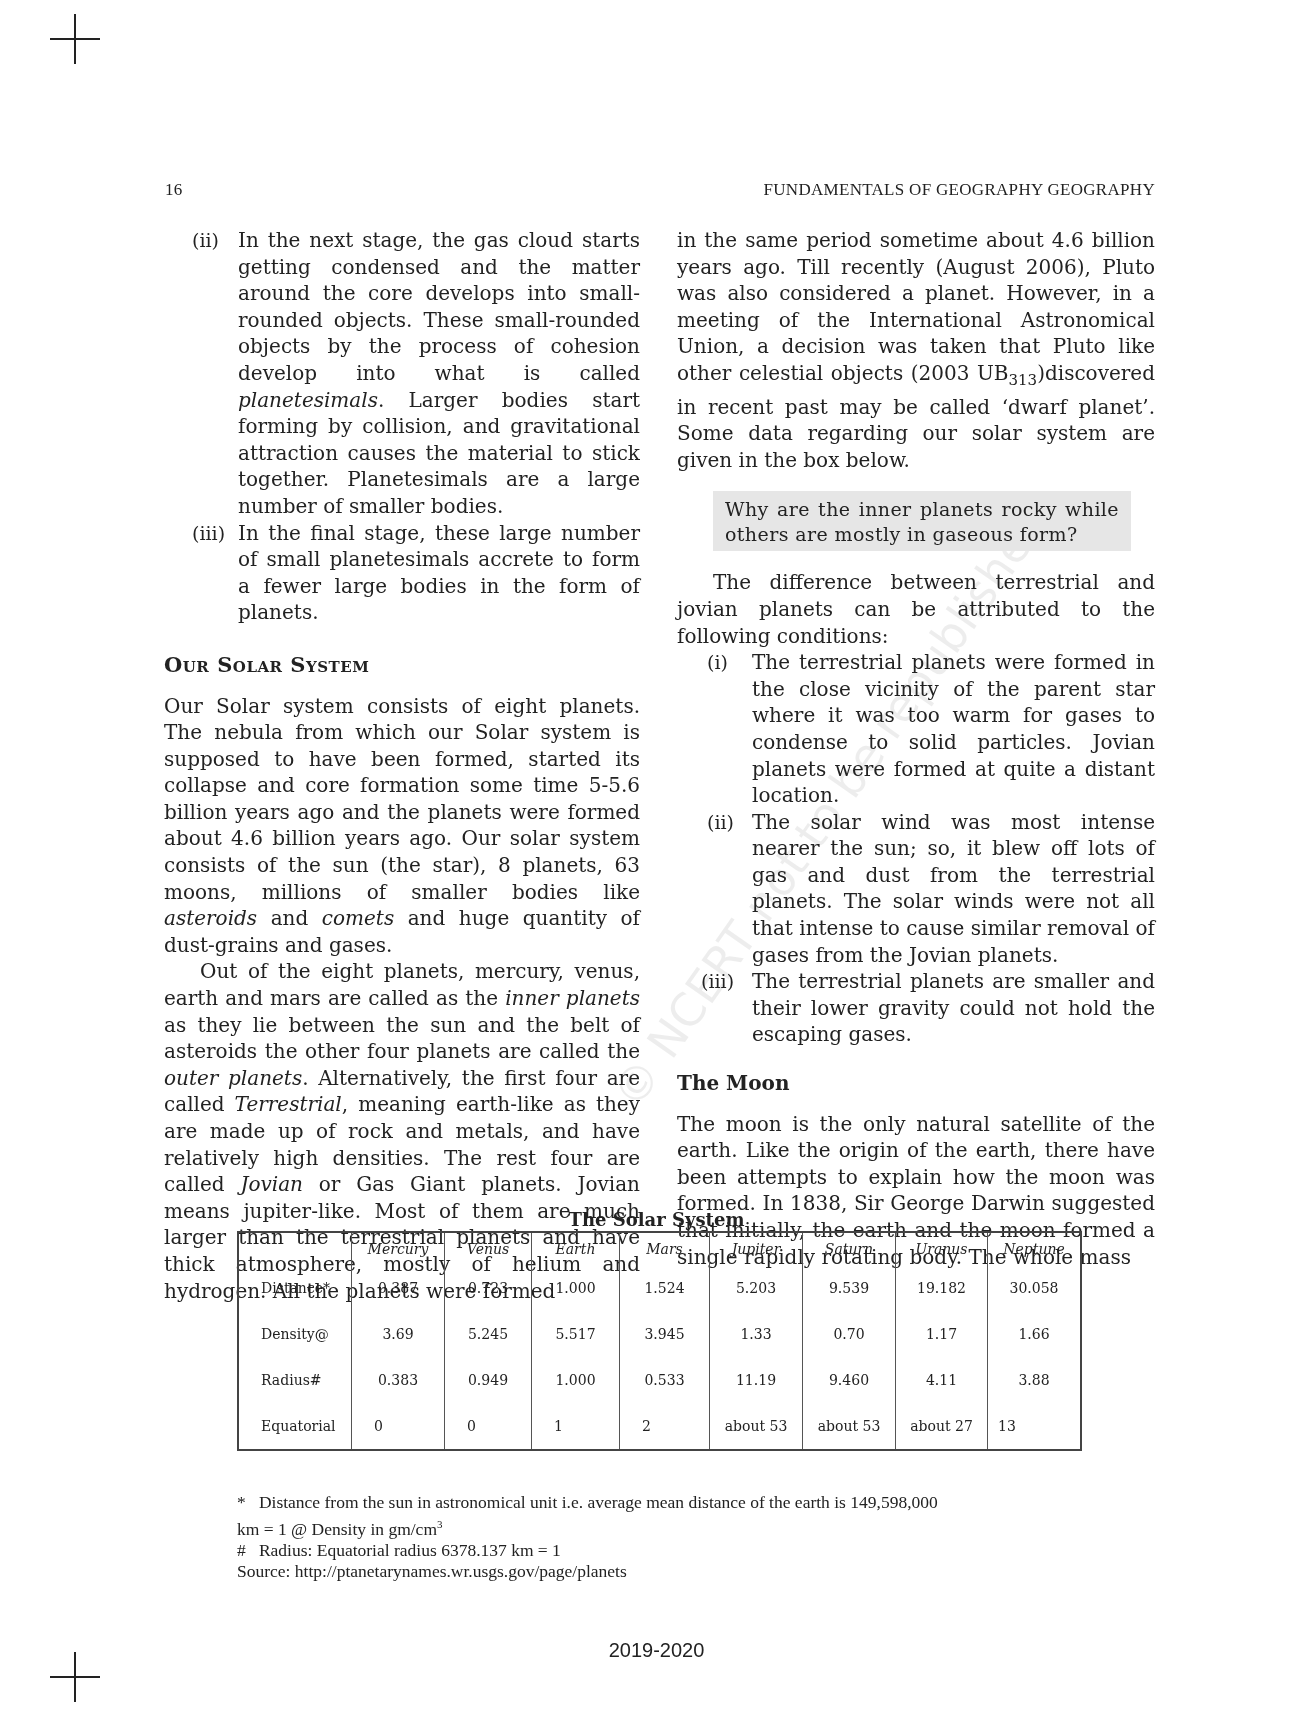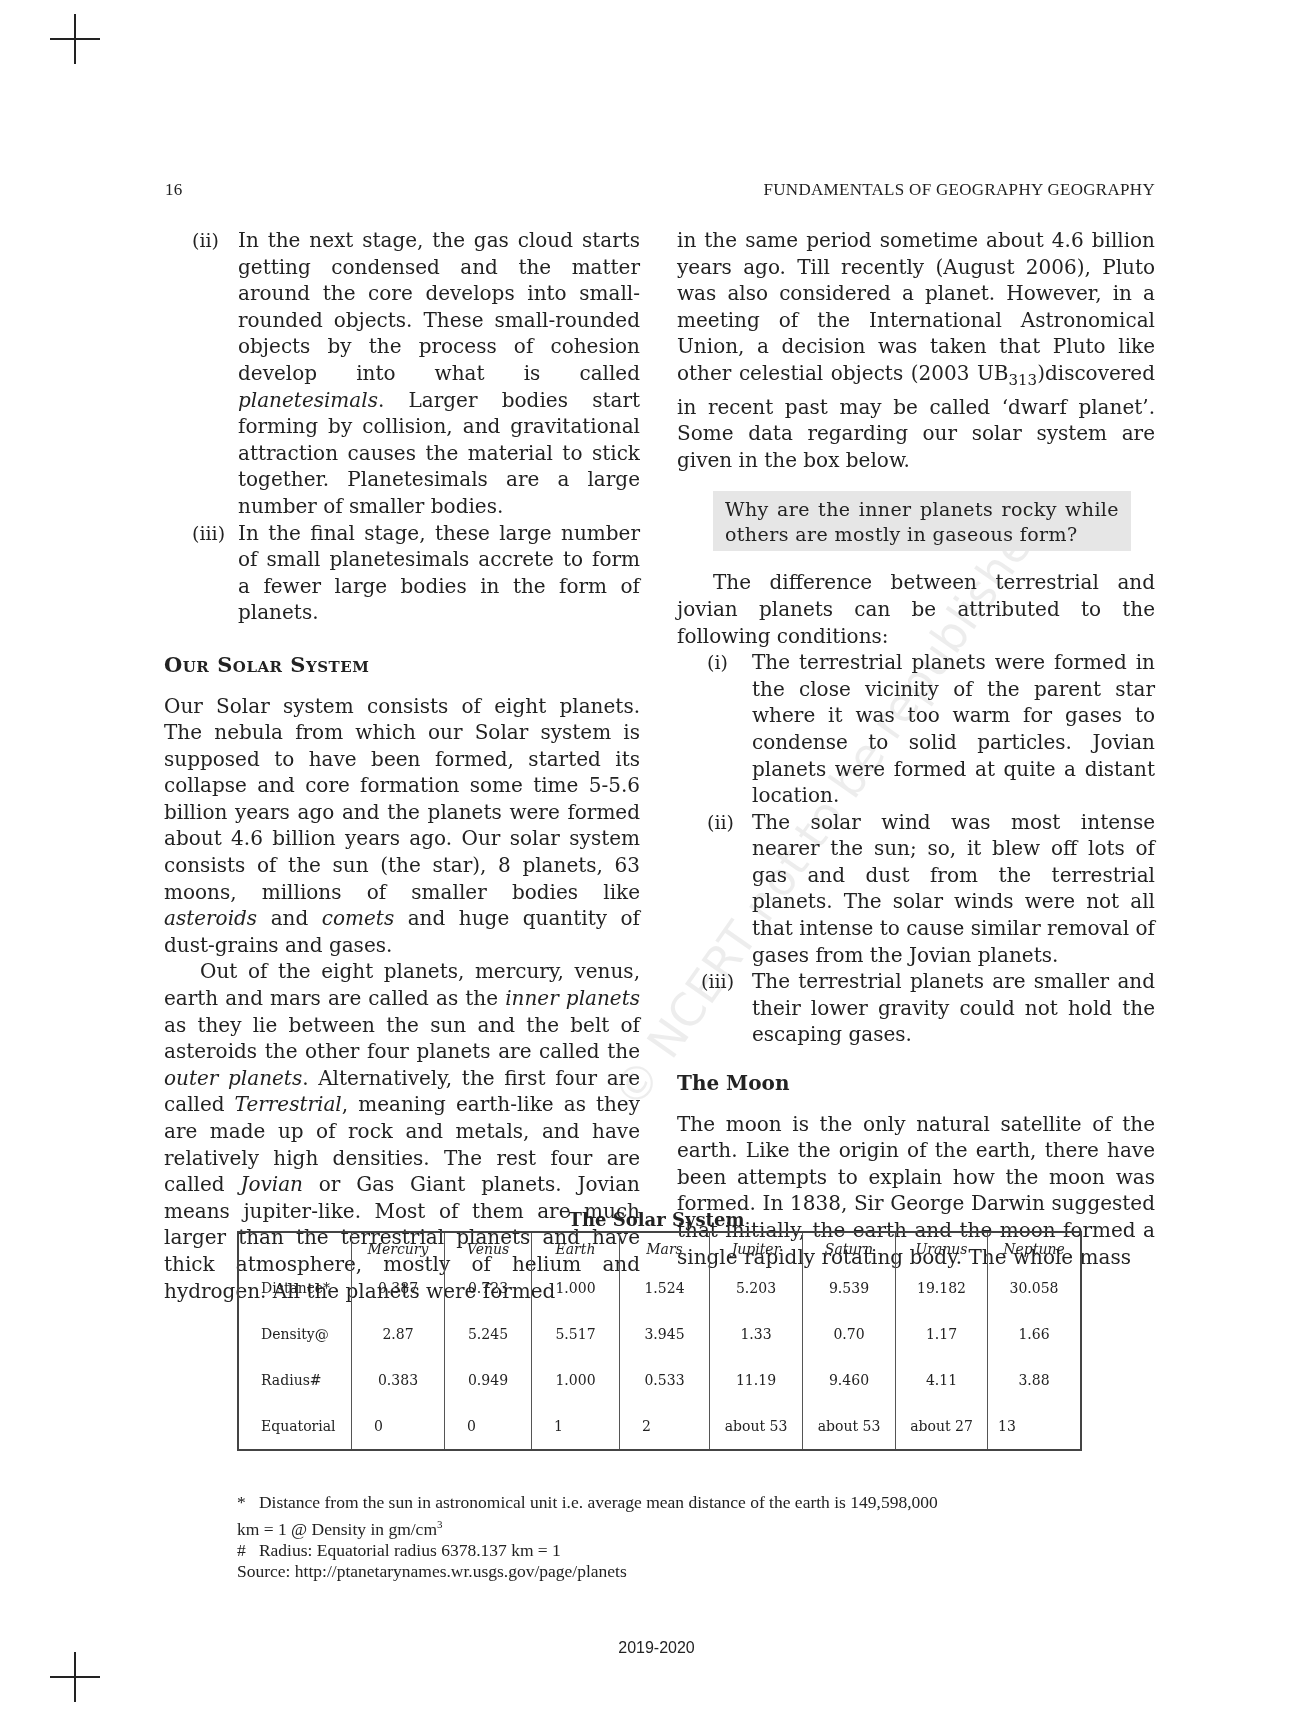--- a/index.html
+++ b/index.html
@@ -21,21 +21,21 @@
   .qbox { background:#e6e6e6; margin:18px 24px 18px 36px; padding:6px 12px 4px 12px; font-size:19px; line-height:25px; text-align:justify; letter-spacing:0.4px; }
   sub { font-size:15px; }
   .tbl-title { position:absolute; top:1209px; left:0; width:1313px; text-align:center; font-weight:bold; font-size:18px; }
   table.solar { position:absolute; left:237px; top:1231px; border-collapse:collapse; font-size:14px; }
   table.solar td, table.solar th { border-left:1.5px solid #555; border-right:1.5px solid #555; padding:0 6px; height:46px; }
   table.solar { border:2px solid #444; }
   table.solar th { font-weight:normal; font-style:italic; height:32px; vertical-align:middle; text-align:center; }
   table.solar td { text-align:center; }
   table.solar td.rowlabel { text-align:left; padding-left:22px; }
   .footnotes { position:absolute; left:237px; top:1492px; font-family:"Liberation Serif", serif; font-size:17.5px; line-height:21.5px; width:880px; }
-  .footer-year { position:absolute; top:1639px; left:0; width:1313px; text-align:center; font-family:"Liberation Sans", sans-serif; font-size:16px; }
+  .footer-year { position:absolute; top:1639px; left:0; width:1313px; text-align:center; font-family:"Liberation Sans", sans-serif; font-size:20px; }
   .watermark { position:absolute; left:470px; top:780px; transform:rotate(-55deg); transform-origin:center; font-family:"DejaVu Sans", sans-serif; font-size:46px; color:rgba(0,0,0,0.07); white-space:nowrap; pointer-events:none; }
 </style>
 </head>
 <body>
 
 <div class="crop" style="left:50px; top:14px; width:50px; height:50px;">
   <div class="v"></div>
     <div class="h"></div>
 </div>
 <div class="crop" style="left:50px; top:1652px; width:50px; height:50px;">
@@ -110,21 +110,21 @@
     <td>0.723</td>
     <td>1.000</td>
     <td>1.524</td>
     <td>5.203</td>
     <td>9.539</td>
     <td>19.182</td>
     <td>30.058</td>
   </tr>
   <tr>
     <td class="rowlabel">Density@</td>
-    <td>2.87</td>
+    <td>3.69</td>
     <td>5.245</td>
     <td>5.517</td>
     <td>3.945</td>
     <td>1.33</td>
     <td>0.70</td>
     <td>1.17</td>
     <td>1.66</td>
   </tr>
   <tr>
     <td class="rowlabel">Radius#</td>

